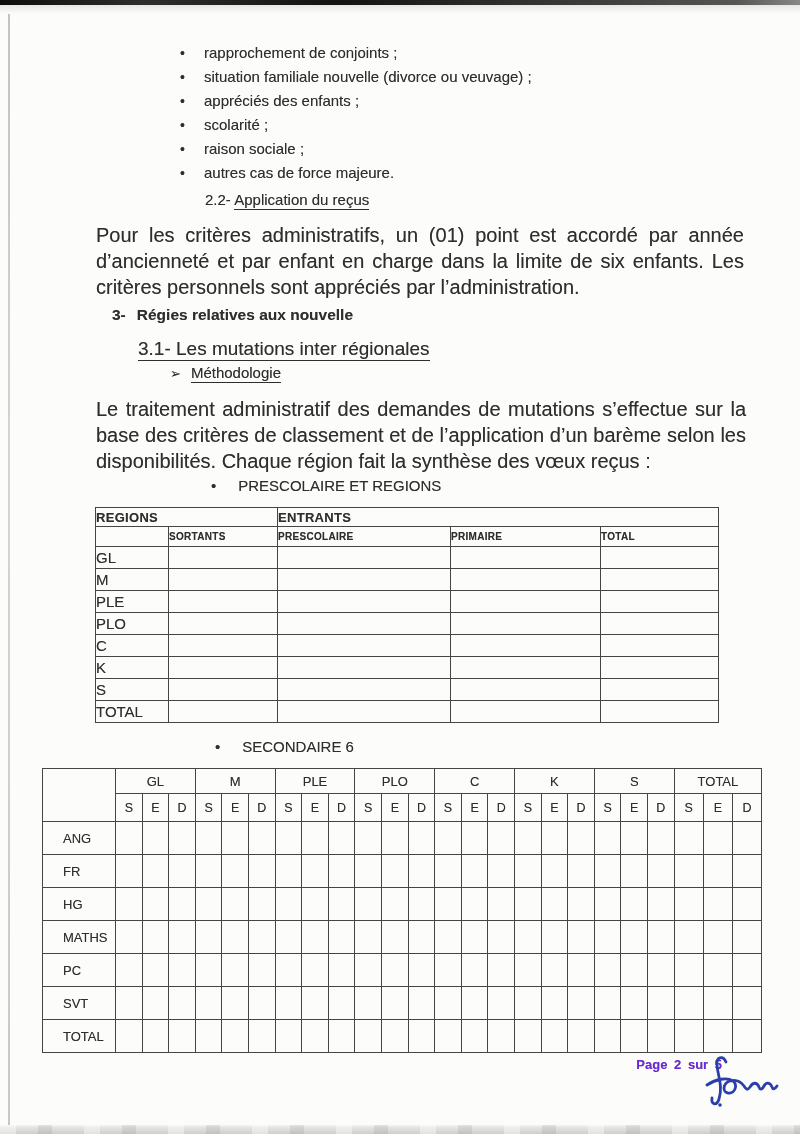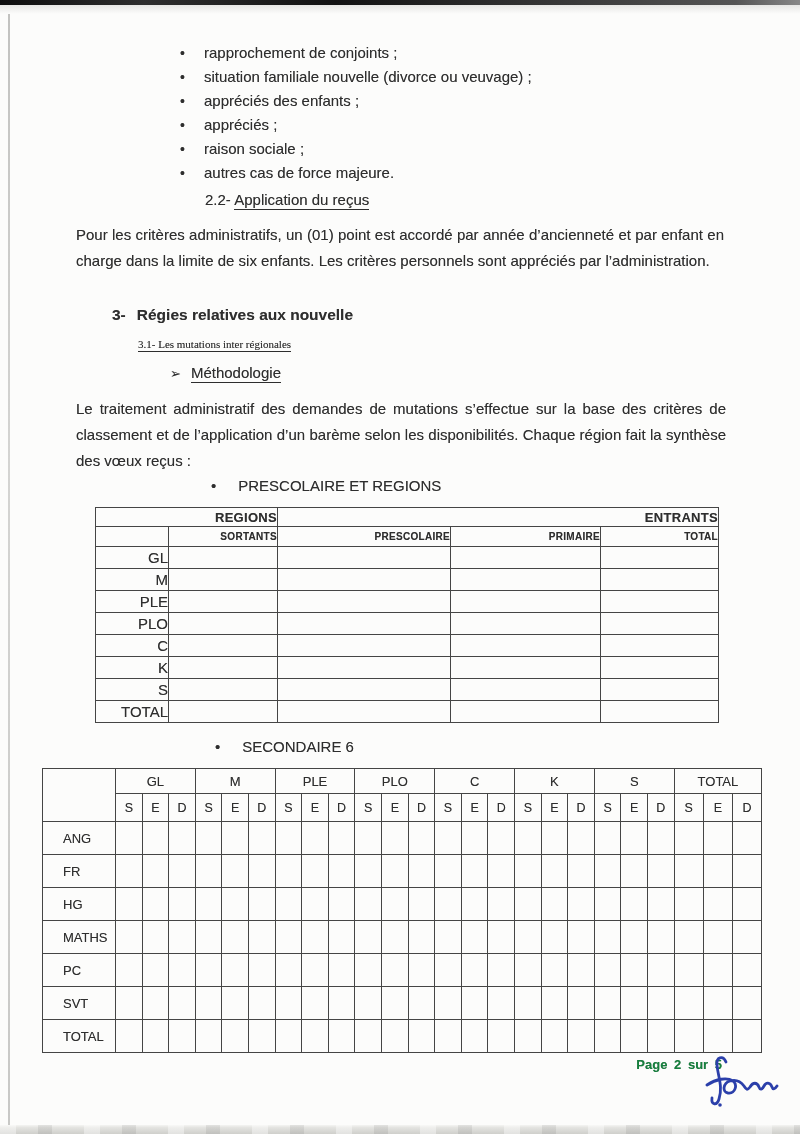--- a/index.html
+++ b/index.html
@@ -24,48 +24,48 @@
     background:linear-gradient(0deg,#cfcfcb,#e3e3e0 70%,#f4f4f2);}
   .scan-bottom-mottle{position:absolute;left:0;bottom:0;width:800px;height:9px;
     background:repeating-linear-gradient(90deg,rgba(255,255,255,.4) 0 16px,rgba(0,0,0,0) 16px 38px,rgba(0,0,0,.07) 38px 52px,rgba(0,0,0,0) 52px 84px);}
   
   .abs{position:absolute;}
   .bullets{left:180px;top:44px;list-style:none;margin:0;padding:0;font-size:15px;}
   .bullets li{display:flex;align-items:baseline;height:24px;}
   .bullets .dot{width:24px;font-size:14px;}
   .sec22{left:205px;top:191px;font-size:15px;}
   .u{border-bottom:1.4px solid #2e2e2e;padding-bottom:1px;}
-  .para{left:76px;top:222px;width:648px;font-size:15px;line-height:26px;
+  .para{left:96px;top:222px;width:648px;font-size:20px;line-height:26px;
     text-align:justify;text-justify:inter-word;}
   .para2{top:396px;width:650px;}
   .h3{left:112px;top:306px;font-size:15.5px;font-weight:bold;display:flex;gap:11px;}
-  .h31{left:138px;top:338px;font-size:11px;font-family:Liberation Serif, serif;}
+  .h31{left:138px;top:338px;font-size:19px;}
   .meth{left:170px;top:364px;font-size:15px;display:flex;gap:10px;align-items:baseline;}
   .meth .arrow{font-size:13px;}
   .blt-head{font-size:15px;display:flex;gap:22px;align-items:baseline;}
   .blt-prim{left:211px;top:477px;}
   .blt-sec{left:215px;top:738px;}
   
   table{border-collapse:collapse;table-layout:fixed;}
   #table1{left:95px;top:507px;width:623px;}
-  #table1 th,#table1 td{border:1.6px solid #454545;padding:0;text-align:right;vertical-align:middle;font-weight:normal;}
+  #table1 th,#table1 td{border:1.6px solid #454545;padding:0;text-align:left;vertical-align:middle;font-weight:normal;}
   #table1 tr.hr1{height:19px;} #table1 tr.hr2{height:20px;}
   #table1 tbody tr{height:22px;}
   #table1 .ghead{font-size:13px;font-weight:bold;letter-spacing:.3px;}
   #table1 .chead{font-size:10px;font-weight:bold;letter-spacing:.3px;}
   #table1 .rowlab{font-size:15px;}
   #table2{left:42px;top:768px;width:720px;}
   #table2 th,#table2 td{border:1.5px solid #454545;padding:0;text-align:center;vertical-align:middle;font-weight:normal;}
   #table2 tr.gr{height:25px;} #table2 tr.sr{height:28px;}
   #table2 tbody tr{height:33px;}
   #table2 .grp{font-size:13px;}
   #table2 .sub{font-size:12.5px;}
   #table2 .rowlab{font-size:13px;text-align:left;padding-left:20px;}
   
-  .footer{left:560px;top:1057px;width:162px;text-align:right;font-size:13px;color:#15803d;font-weight:600;}
+  .footer{left:560px;top:1057px;width:162px;text-align:right;font-size:13px;color:#6d28d9;font-weight:600;}
   .footer .num{font-weight:700;}
   .footer span{margin-left:3px;}
   .sig{left:700px;top:1053px;}
 </style>
 </head>
 <body>
 
 <div class="canvas">
 
   <div class="scan-top"></div>
@@ -82,21 +82,21 @@
       <li>
         <span class="dot">•</span>
         <span class="btx">situation familiale nouvelle (divorce ou veuvage) ;</span>
       </li>
       <li>
         <span class="dot">•</span>
         <span class="btx">appréciés des enfants ;</span>
       </li>
       <li>
         <span class="dot">•</span>
-        <span class="btx">appréciés ;</span>
+        <span class="btx">scolarité ;</span>
       </li>
       <li>
         <span class="dot">•</span>
         <span class="btx">raison sociale ;</span>
       </li>
       <li>
         <span class="dot">•</span>
         <span class="btx">autres cas de force majeure.</span>
       </li>
     </ul>

